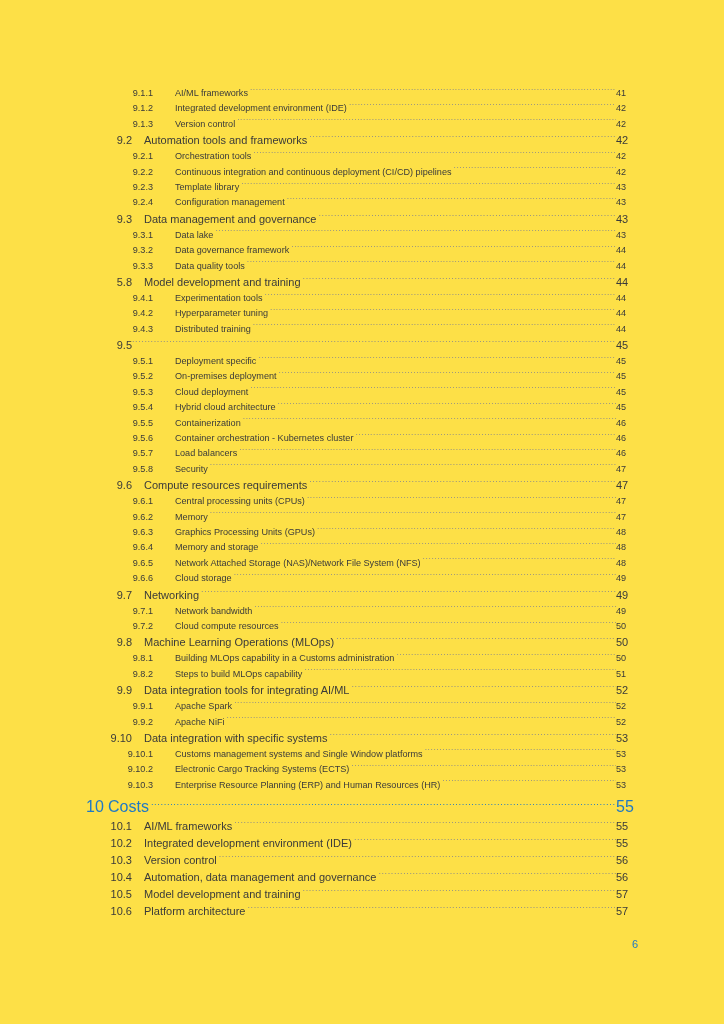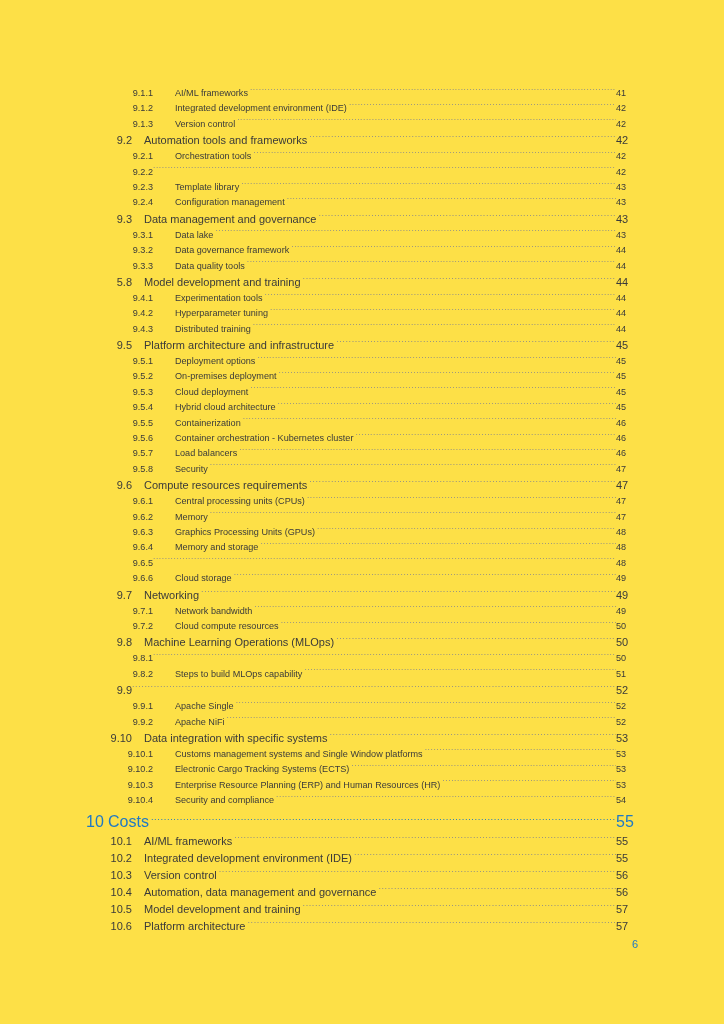--- a/index.html
+++ b/index.html
@@ -173,20 +173,21 @@
         <span class="toc-page-no">42</span>
       </div>
       <div class="toc-row lvl3">
         <span class="toc-num">9.2.1</span>
         <span class="toc-title">Orchestration tools</span>
         <span class="toc-leader"></span>
         <span class="toc-page-no">42</span>
       </div>
       <div class="toc-row lvl3">
         <span class="toc-num">9.2.2</span>
+        <span class="toc-title">Continuous integration and continuous deployment (CI/CD) pipelines</span>
         <span class="toc-leader"></span>
         <span class="toc-page-no">42</span>
       </div>
       <div class="toc-row lvl3">
         <span class="toc-num">9.2.3</span>
         <span class="toc-title">Template library</span>
         <span class="toc-leader"></span>
         <span class="toc-page-no">43</span>
       </div>
       <div class="toc-row lvl3">
@@ -238,27 +239,26 @@
         <span class="toc-page-no">44</span>
       </div>
       <div class="toc-row lvl3">
         <span class="toc-num">9.4.3</span>
         <span class="toc-title">Distributed training</span>
         <span class="toc-leader"></span>
         <span class="toc-page-no">44</span>
       </div>
       <div class="toc-row lvl2">
         <span class="toc-num">9.5</span>
-        <span class="toc-title">Platform architecture and infrastructure</span>
         <span class="toc-leader"></span>
         <span class="toc-page-no">45</span>
       </div>
       <div class="toc-row lvl3">
         <span class="toc-num">9.5.1</span>
-        <span class="toc-title">Deployment options</span>
+        <span class="toc-title">Deployment specific</span>
         <span class="toc-leader"></span>
         <span class="toc-page-no">45</span>
       </div>
       <div class="toc-row lvl3">
         <span class="toc-num">9.5.2</span>
         <span class="toc-title">On-premises deployment</span>
         <span class="toc-leader"></span>
         <span class="toc-page-no">45</span>
       </div>
       <div class="toc-row lvl3">
@@ -322,20 +322,21 @@
         <span class="toc-page-no">48</span>
       </div>
       <div class="toc-row lvl3">
         <span class="toc-num">9.6.4</span>
         <span class="toc-title">Memory and storage</span>
         <span class="toc-leader"></span>
         <span class="toc-page-no">48</span>
       </div>
       <div class="toc-row lvl3">
         <span class="toc-num">9.6.5</span>
+        <span class="toc-title">Network Attached Storage (NAS)/Network File System (NFS)</span>
         <span class="toc-leader"></span>
         <span class="toc-page-no">48</span>
       </div>
       <div class="toc-row lvl3">
         <span class="toc-num">9.6.6</span>
         <span class="toc-title">Cloud storage</span>
         <span class="toc-leader"></span>
         <span class="toc-page-no">49</span>
       </div>
       <div class="toc-row lvl2">
@@ -357,37 +358,39 @@
         <span class="toc-page-no">50</span>
       </div>
       <div class="toc-row lvl2">
         <span class="toc-num">9.8</span>
         <span class="toc-title">Machine Learning Operations (MLOps)</span>
         <span class="toc-leader"></span>
         <span class="toc-page-no">50</span>
       </div>
       <div class="toc-row lvl3">
         <span class="toc-num">9.8.1</span>
+        <span class="toc-title">Building MLOps capability in a Customs administration</span>
         <span class="toc-leader"></span>
         <span class="toc-page-no">50</span>
       </div>
       <div class="toc-row lvl3">
         <span class="toc-num">9.8.2</span>
         <span class="toc-title">Steps to build MLOps capability</span>
         <span class="toc-leader"></span>
         <span class="toc-page-no">51</span>
       </div>
       <div class="toc-row lvl2">
         <span class="toc-num">9.9</span>
+        <span class="toc-title">Data integration tools for integrating AI/ML</span>
         <span class="toc-leader"></span>
         <span class="toc-page-no">52</span>
       </div>
       <div class="toc-row lvl3">
         <span class="toc-num">9.9.1</span>
-        <span class="toc-title">Apache Single</span>
+        <span class="toc-title">Apache Spark</span>
         <span class="toc-leader"></span>
         <span class="toc-page-no">52</span>
       </div>
       <div class="toc-row lvl3">
         <span class="toc-num">9.9.2</span>
         <span class="toc-title">Apache NiFi</span>
         <span class="toc-leader"></span>
         <span class="toc-page-no">52</span>
       </div>
       <div class="toc-row lvl2">
@@ -406,26 +409,20 @@
         <span class="toc-num">9.10.2</span>
         <span class="toc-title">Electronic Cargo Tracking Systems (ECTS)</span>
         <span class="toc-leader"></span>
         <span class="toc-page-no">53</span>
       </div>
       <div class="toc-row lvl3">
         <span class="toc-num">9.10.3</span>
         <span class="toc-title">Enterprise Resource Planning (ERP) and Human Resources (HR)</span>
         <span class="toc-leader"></span>
         <span class="toc-page-no">53</span>
-      </div>
-      <div class="toc-row lvl3">
-        <span class="toc-num">9.10.4</span>
-        <span class="toc-title">Security and compliance</span>
-        <span class="toc-leader"></span>
-        <span class="toc-page-no">54</span>
       </div>
       <div class="toc-row lvl1">
         <span class="toc-num">10</span>
         <span class="toc-title">Costs</span>
         <span class="toc-leader"></span>
         <span class="toc-page-no">55</span>
       </div>
       <div class="toc-row lvl2">
         <span class="toc-num">10.1</span>
         <span class="toc-title">AI/ML frameworks</span>

